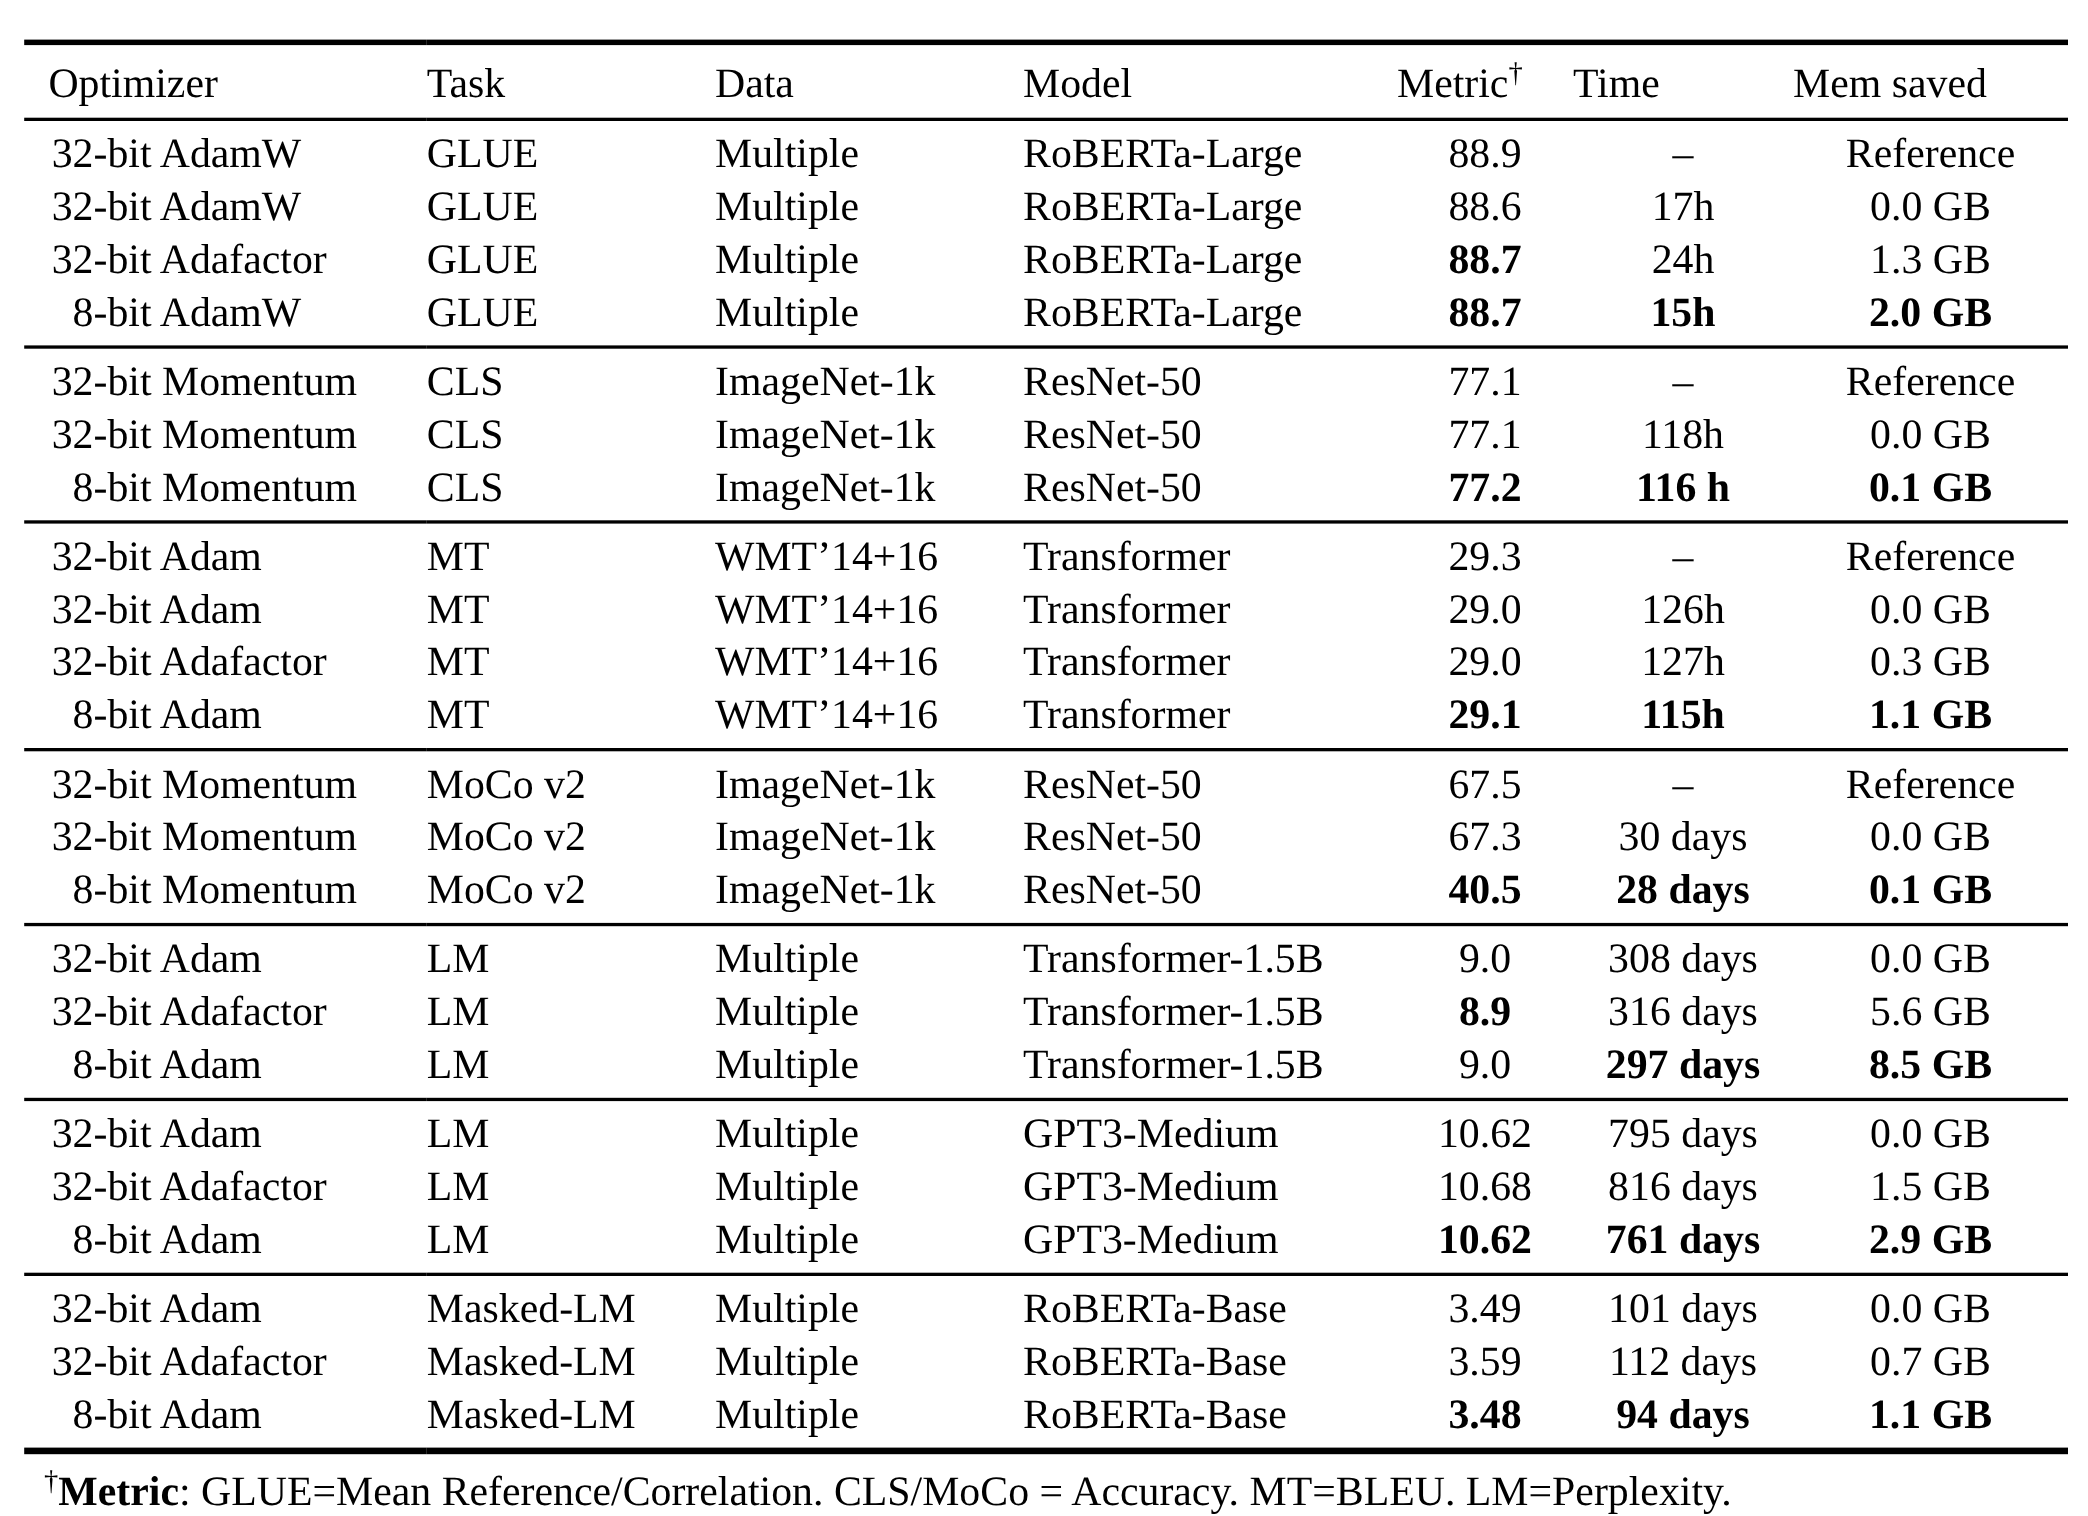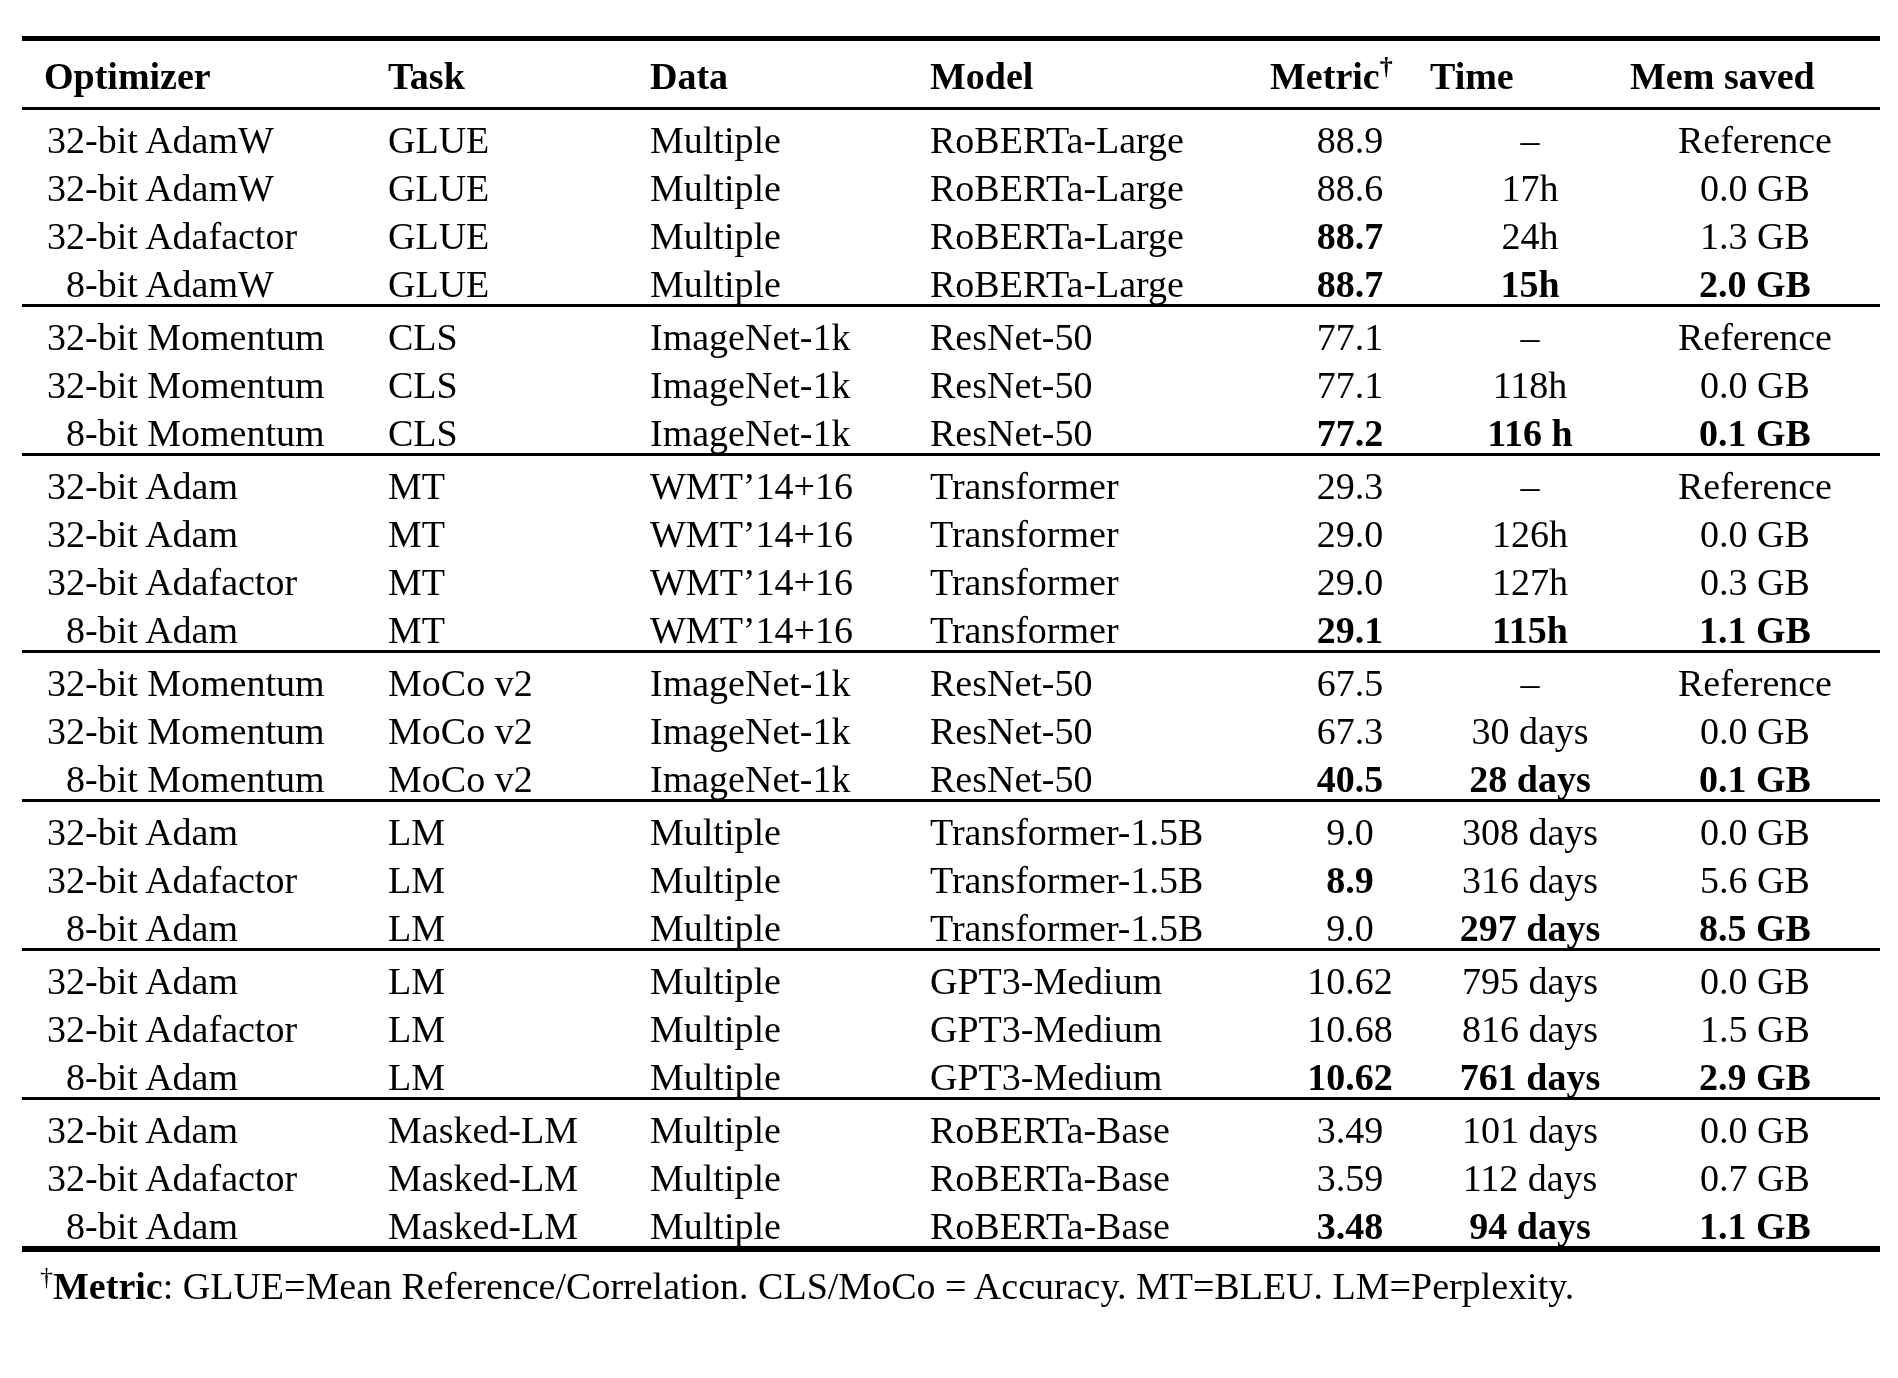--- a/index.html
+++ b/index.html
@@ -30,21 +30,21 @@
   }
   col.w-optimizer { width: 366px; }
   col.w-task      { width: 262px; }
   col.w-data      { width: 280px; }
   col.w-model     { width: 340px; }
   col.w-metric    { width: 160px; }
   col.w-time      { width: 200px; }
   col.w-mem       { width: 250px; }
 
   thead th {
-    font-weight: bold;
+    font-weight: normal;
     font-size: 38px;
     text-align: left;
     padding: 15px 0 11px 0;
     border-bottom: 3px solid #000;
     line-height: 40px;
     white-space: nowrap;
   }
   thead th sup {
     font-size: 26px;
     line-height: 0;
@@ -55,21 +55,21 @@
 
   tbody.group + tbody.group { border-top: 3px solid #000; }
 
   td {
     padding: 5px 0;
     line-height: 38px;
     white-space: nowrap;
     text-align: left;
   }
   tbody.group tr:first-child td { padding-top: 11px; }
-  tbody.group tr:last-child td  { padding-bottom: 1px; }
+  tbody.group tr:last-child td  { padding-bottom: 11px; }
 
   td.col-metric, td.col-time, td.col-mem { text-align: center; }
   td.col-optimizer { padding-left: 25px; margin-top: 43px; }
   td.col-optimizer.indent { padding-left: 44px; }
   td.bold { font-weight: bold; }
 
   .footnote {
     margin: 10px 0 0 0;
     padding-left: 18px;
     font-size: 38px;

